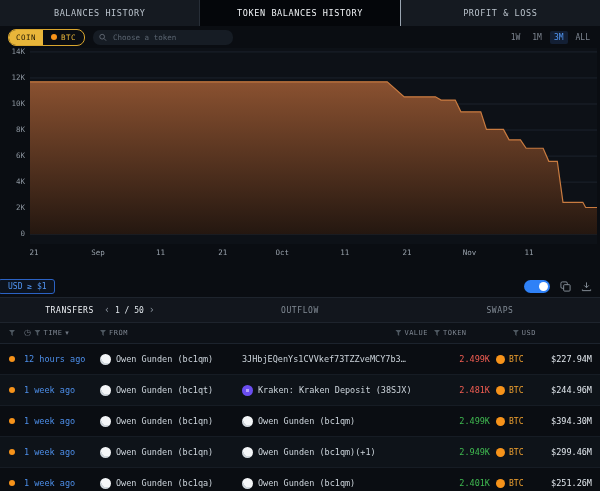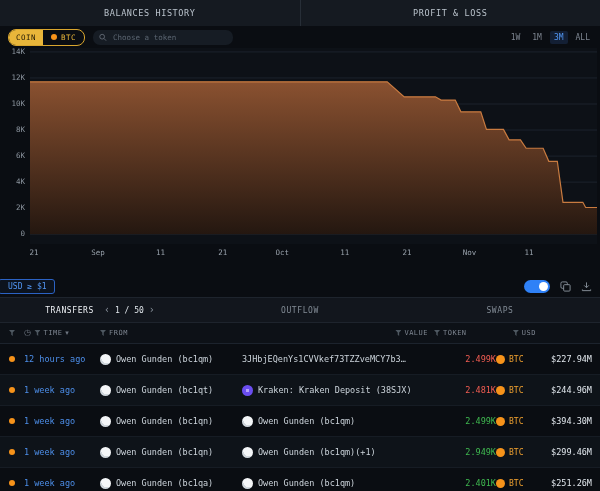--- a/index.html
+++ b/index.html
@@ -65,33 +65,34 @@
   .trow:nth-child(even){background:#0e1319}
   .c{display:flex;align-items:center;font-size:8.5px;min-width:0}
   .dotc{justify-content:center}
   .chain-dot{width:6px;height:6px;border-radius:50%;background:#f7931a}
   .time{color:#4d8fea;cursor:pointer}
   .from,.to{gap:5px;cursor:pointer;overflow:hidden;padding-right:6px}
   .nm{color:#ccd4db;white-space:nowrap;overflow:hidden;text-overflow:ellipsis}
   .av{width:11px;height:11px;border-radius:50%;flex:none}
   .av-owen{background:radial-gradient(circle at 62% 35%,#f4f6f8 55%,#cfd6dc 56%)}
   .av-kraken{background:radial-gradient(circle at 50% 50%,#b3a1fb 0 24%,#6a4df0 25%)}
-  .val{justify-content:flex-end;}
+  .val{justify-content:flex-end;padding-right:6px}
   .val.neg{color:#f25d52}
   .val.pos{color:#3fb950}
   .tok{gap:4px}
   .tok-dot{width:9px;height:9px;border-radius:50%;background:#f7931a;flex:none}
   .tok-nm{color:#f0a12f;font-size:8px}
   .usd{justify-content:flex-end;padding-right:8px;color:#e2e8ee}
 </style>
 </head>
 <body>
 
 <div class="tabbar">
   <div class="tab">BALANCES HISTORY</div>
+  <div class="tab active">TOKEN BALANCES HISTORY</div>
   <div class="tab">PROFIT &amp; LOSS</div>
 </div>
 
 <div class="controls">
   <div class="coin-pill">
     <div class="coin-left">COIN</div>
     <div class="coin-right">
       <span class="dot-orange"></span>
       <span>BTC</span>
     </div>

